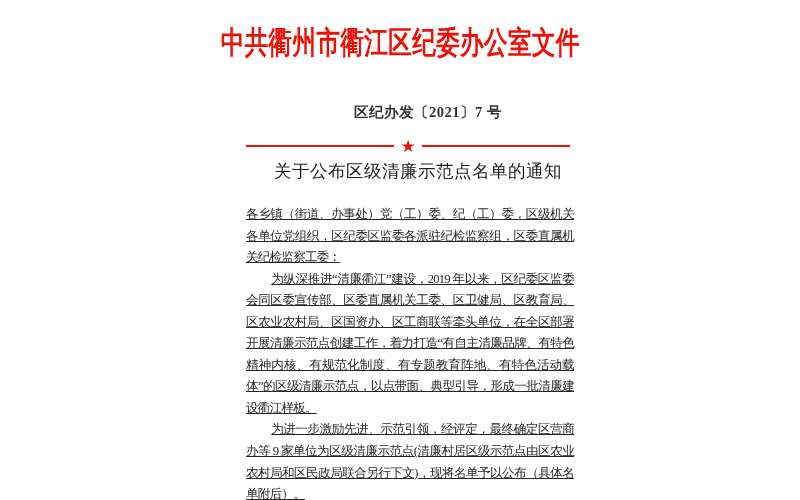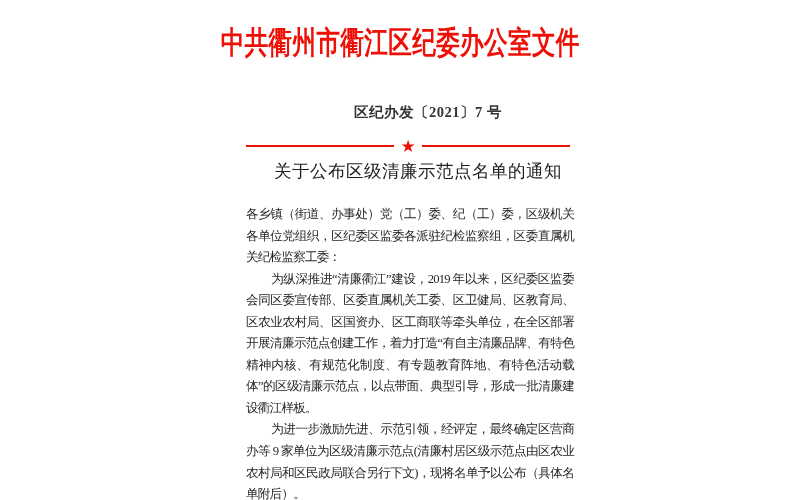--- a/index.html
+++ b/index.html
@@ -89,21 +89,21 @@
     top: 204px;
     left: 246px;
     width: 328px;
     color: #262626;
     font-size: 12.6px;
     letter-spacing: -0.8px;
     line-height: 21.55px;
     text-align: justify;
     text-justify: inter-ideograph;
   }
-  .body-text p { margin: 0; padding: 0; }
+  .body-text p { margin: 0; padding: 0; text-decoration: underline; }
   .body-text p.indent { text-indent: 2em; }
 </style>
 </head>
 <body>
 
 <div class="page">
 
   <div class="org-title">
     <span class="squeeze">中共衢州市衢江区纪委办公室文件</span>
   </div>

